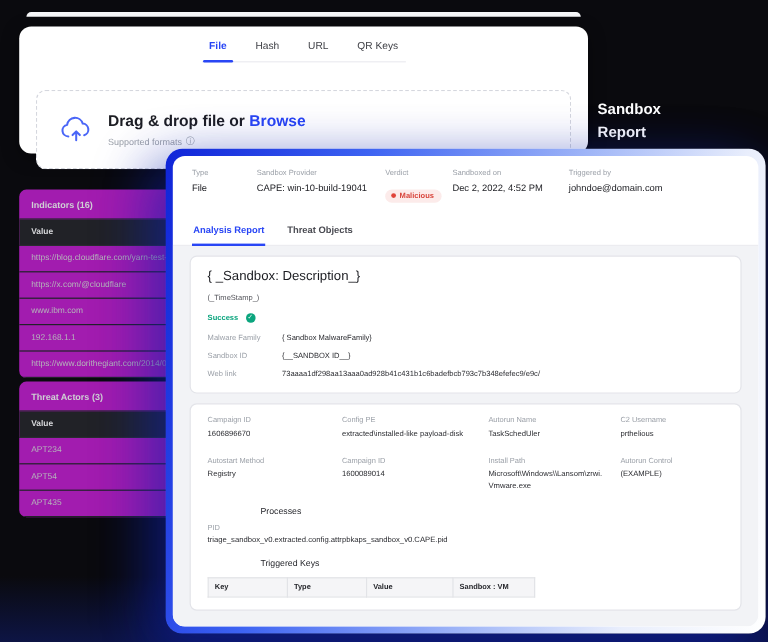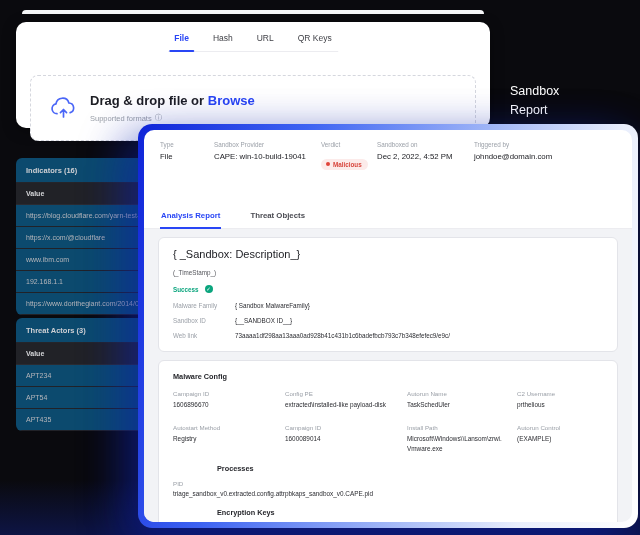--- a/index.html
+++ b/index.html
@@ -25,25 +25,25 @@
   .dropzone { position:absolute; left:14px; right:14px; top:53px; height:66px;
     border:1.5px dashed #d5d7de; border-radius:8px; display:flex; align-items:center;
     gap:13px; padding-left:19px; background:#fff; }
   .dz-icon { width:27px; height:27px; flex:0 0 auto; }
   .dz-title { font-size:13px; font-weight:bold; color:#1d1e24; }
   .dz-browse { color:#2946f5; font-weight:bold; cursor:pointer; }
   .dz-formats { font-size:7.5px; color:#9ba0a8; margin-top:5px; display:flex; align-items:center; gap:3px; }
   .info-glyph { font-size:7.5px; color:#9ba0a8; }
 
   
-  .overlay-title { position:absolute; left:510px; top:82px; width:72px; color:#ffffff;
-    font-size:12.5px; font-weight:normal; line-height:1.55; }
-
-  
-  .panel { position:absolute; left:16px; width:129px; background:#0c4a6e;
+  .overlay-title { position:absolute; left:498px; top:82px; width:72px; color:#ffffff;
+    font-size:12.5px; font-weight:bold; line-height:1.55; }
+
+  
+  .panel { position:absolute; left:16px; width:129px; background:#a21caf;
     border-radius:6px; overflow:hidden; }
   .p-title { padding:8px 10px 7px; font-size:7.5px; font-weight:bold; color:#cfd0d4;
     border-bottom:1px solid #24252b; white-space:nowrap; overflow:hidden; }
   .p-head { background:#212227; padding:7px 10px; font-size:7px; font-weight:bold;
     color:#d6d7da; border-bottom:1px solid #2a2b31; }
   .p-item { padding:7px 10px; font-size:7px; color:#b4b5ba; border-bottom:1px solid #212228;
     white-space:nowrap; overflow:hidden; cursor:pointer; }
   .panel.faded { background:#141519; }
   .fade1 { opacity:.62; } .fade2 { opacity:.48; } .fade3 { opacity:.30; } .fade4 { opacity:.16; }
 
@@ -55,42 +55,42 @@
   .modal { position:absolute; inset:6px; background:#ffffff; border-radius:10px;
     overflow:hidden; display:flex; flex-direction:column; }
   .meta { display:flex; padding:11px 16px 9px; }
   .mg { flex:0 0 auto; }
   .mg-label { font-size:6.3px; color:#9ba0a8; margin-bottom:4px; white-space:nowrap; }
   .mg-value { font-size:7.8px; color:#202126; font-weight:500; white-space:nowrap; }
   .w1{width:54px;} .w2{width:107px;} .w3{width:56px;} .w4{width:97px;}
   .badge { display:inline-flex; align-items:center; gap:3px; background:#fcebea;
     border-radius:8px; padding:2px 6px 2px 5px; font-size:6.3px; font-weight:bold; color:#d8453c; }
   .badge-dot { width:4px; height:4px; border-radius:50%; background:#e0443a; }
-  .rtabs { display:flex; gap:28px; padding:0 16px; border-bottom:1px solid #ececf0;margin-top:24px; }
+  .rtabs { display:flex; gap:17px; padding:0 16px; border-bottom:1px solid #ececf0; }
   .rtab { font-size:7.8px; font-weight:600; color:#4a4b52; padding:8px 1px 7px; cursor:pointer; }
   .rtab.active { color:#2946f5; border-bottom:2px solid #2946f5; margin-bottom:-1px; }
   .mcontent { flex:1; background:#f2f3f6; padding:8px 14px; overflow:hidden; }
   .wcard { background:#fff; border:1px solid #e3e4e9; border-radius:6px; padding:10px 14px; }
   .desc-card { margin-bottom:8px; }
   .c-title { font-size:11px; font-weight:normal; color:#1c1d22; margin-bottom:9px; }
   .c-ts { font-size:6.3px; color:#55565c; margin-bottom:9px; }
   .status-row { display:flex; align-items:center; gap:6px; margin-bottom:9px; }
   .status-label { font-size:6.3px; font-weight:600; color:#0ba57e; }
   .check-circle { width:8px; height:8px; border-radius:50%; background:#0ba57e; color:#fff;
     font-size:5.5px; line-height:8px; text-align:center; }
   .f-row { display:flex; margin-bottom:8px; }
   .f-row:last-child { margin-bottom:2px; }
   .f-label { flex:0 0 62px; font-size:6.3px; color:#9ba0a8; }
   .f-val { font-size:6.3px; color:#2b2c31; word-break:break-all; }
   .sub { font-size:7.3px; font-weight:bold; color:#26272c; margin:1px 0 9px; }
   .cfg-grid { display:grid; grid-template-columns:102px 112px 100px 1fr;
     column-gap:10px; row-gap:15px; margin-bottom:11px; }
   .cfg-label { font-size:6.2px; color:#9ba0a8; margin-bottom:3px; }
   .cfg-val { font-size:6.4px; color:#2b2c31; word-break:break-all; line-height:1.45; }
-  .sub2 { font-size:7.3px; font-weight:bold; color:#26272c; margin:2px 0 7px;padding-left:44px; }
+  .sub2 { font-size:7.3px; font-weight:normal; color:#26272c; margin:2px 0 7px;padding-left:44px; }
   .pid-label { font-size:6.2px; color:#9ba0a8; margin-bottom:3px; }
   .pid-val { font-size:6.4px; color:#2b2c31; margin-bottom:11px; }
   table.enc { border-collapse:collapse; width:272px; table-layout:fixed; }
   table.enc th { background:#f5f5f7; border:1px solid #e2e3e7; padding:4px 5px;
     text-align:left; font-size:6.2px; color:#26272c; }
   .cw1{width:66px;} .cw2{width:66px;} .cw3{width:72px;} .cw4{width:68px;}
 </style>
 </head>
 <body>
 
@@ -195,21 +195,20 @@
             <div class="f-label">Sandbox ID</div>
             <div class="f-val">{__SANDBOX ID__}</div>
           </div>
           <div class="f-row">
             <div class="f-label">Web link</div>
             <div class="f-val">73aaaa1df298aa13aaa0ad928b41c431b1c6badefbcb793c7b348efefec9/e9c/</div>
           </div>
         </div>
 
         <div class="wcard">
-          <div class="sub">Malware Config</div>
 
           <div class="cfg-grid">
             <div>
               <div class="cfg-label">Campaign ID</div>
               <div class="cfg-val">1606896670</div>
             </div>
             <div>
               <div class="cfg-label">Config PE</div>
               <div class="cfg-val">extracted\installed-like payload-disk</div>
             </div>
@@ -236,21 +235,21 @@
             <div>
               <div class="cfg-label">Autorun Control</div>
               <div class="cfg-val">(EXAMPLE)</div>
             </div>
           </div>
 
           <div class="sub2">Processes</div>
           <div class="pid-label">PID</div>
           <div class="pid-val">triage_sandbox_v0.extracted.config.attrpbkaps_sandbox_v0.CAPE.pid</div>
 
-          <div class="sub2">Encryption Keys</div>
+          <div class="sub2">Triggered Keys</div>
           <table class="enc">
             <thead>
               <tr>
                 <th class="cw1">Key</th>
                 <th class="cw2">Type</th>
                 <th class="cw3">Value</th>
                 <th class="cw4">Sandbox : VM</th>
               </tr>
             </thead>
 

